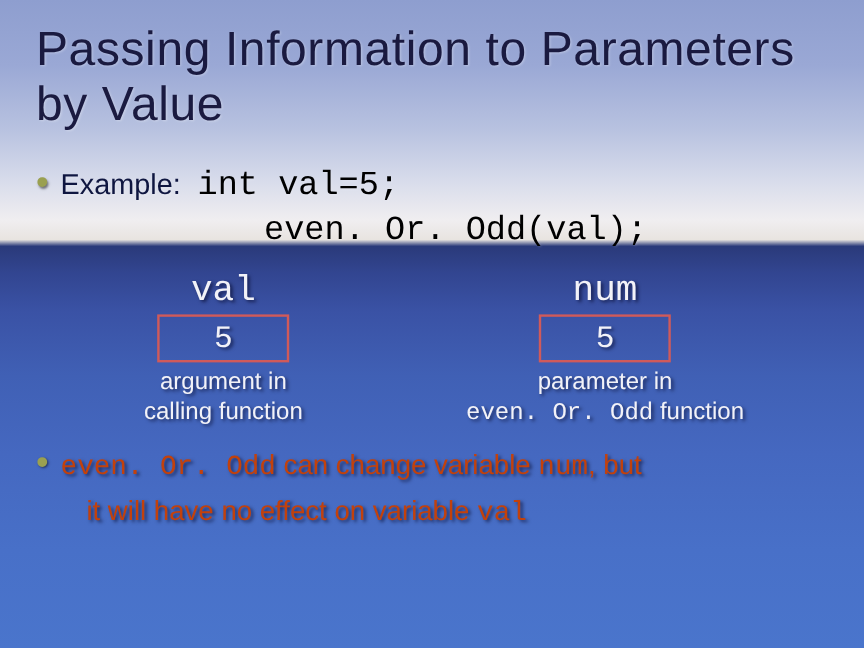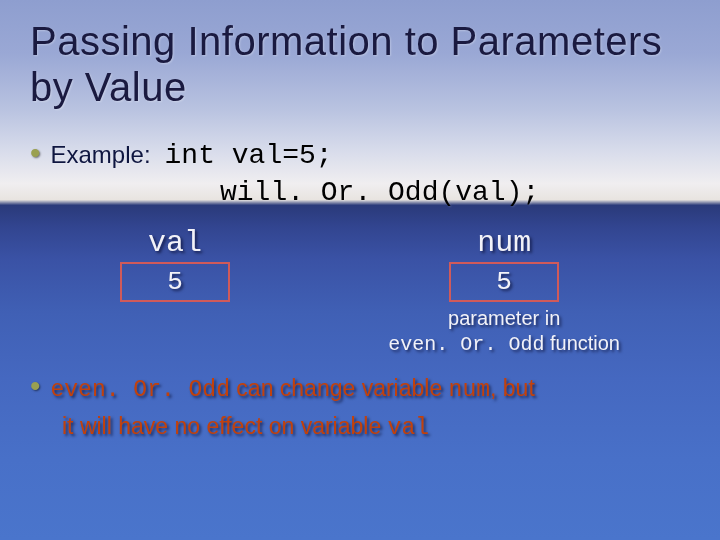--- a/index.html
+++ b/index.html
@@ -107,41 +107,45 @@
   .body-text {
     font-size: 23px;
     color: #c2410c;
     line-height: 1.3;
     text-shadow: 2px 2px 3px rgba(0,0,30,0.6);
   }
   .body-text .mono {
     font-family: "Courier New", monospace;
   }
   .body-continue {
-    margin-left: 32px;
+    margin-left: 42px;
   }
 </style>
 </head>
 <body>
 
 <div class="slide">
 
   <h1 class="title">Passing Information to Parameters by Value</h1>
 
   <div class="bullet-row">
     <span class="bullet">•</span>
     <span class="example-label">Example:</span>
     <span class="code">int val=5;</span>
   </div>
-  <div class="code code-line2">will. Or. Odd(val);</div>
+  <div class="code code-line2">even. Or. Odd(val);</div>
 
   <div class="vars-row">
     <div class="var-col">
       <div class="var-name">val</div>
       <div class="var-box">5</div>
+      <div class="var-caption">
+        <span>argument in</span><br>
+        <span>calling function</span>
+      </div>
     </div>
     <div class="var-col">
       <div class="var-name">num</div>
       <div class="var-box">5</div>
       <div class="var-caption">
         <span>parameter in</span><br>
         <span class="mono">even. Or. Odd</span><span> function</span>
       </div>
     </div>
   </div>

